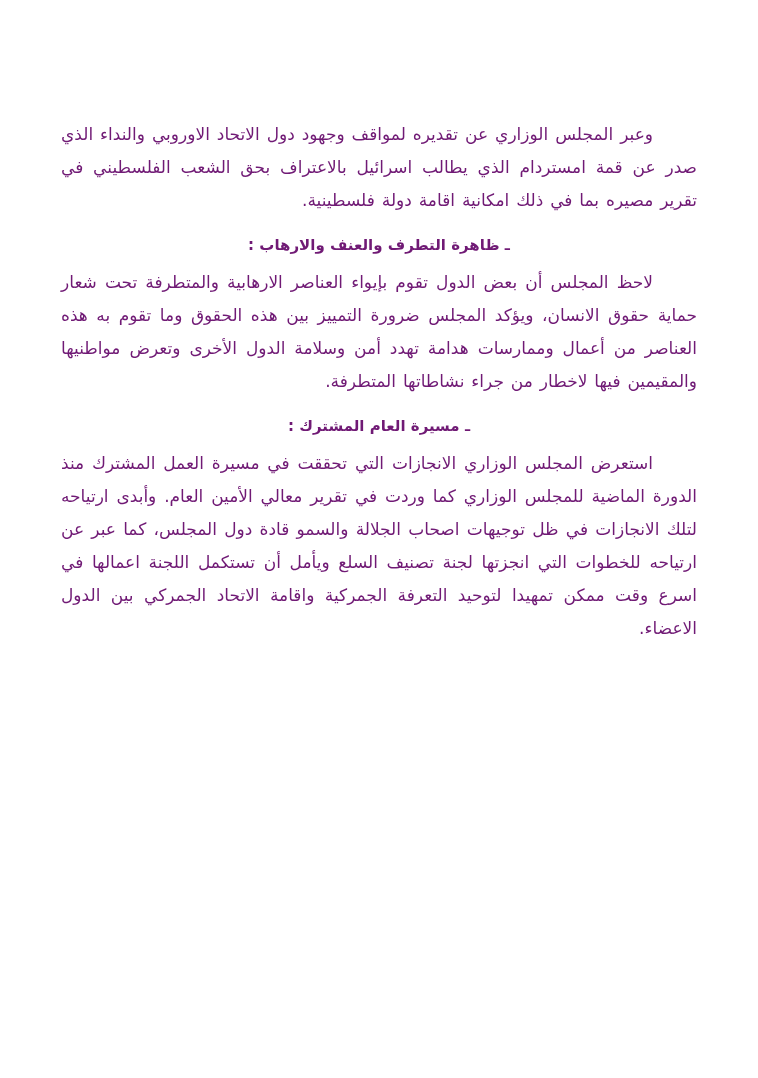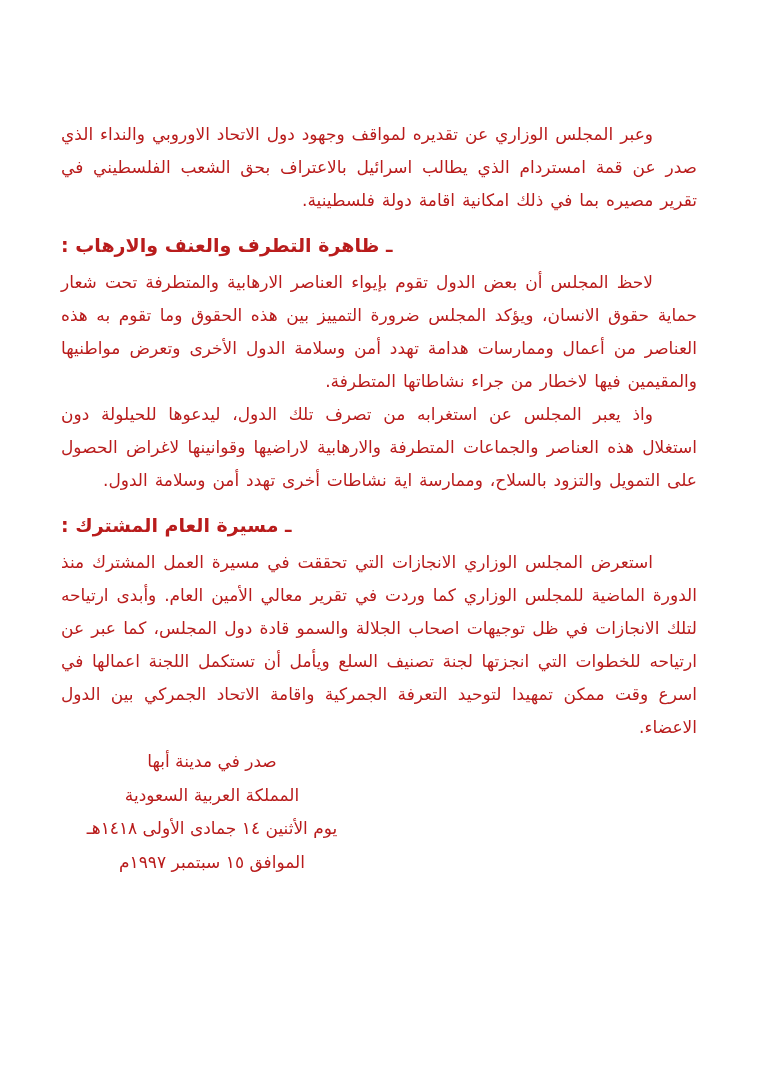--- a/index.html
+++ b/index.html
@@ -7,44 +7,44 @@
     padding: 0;
     background: #ffffff;
   }
   .page {
     position: relative;
     width: 758px;
     height: 940px;
     margin: 0 auto;
     background: #ffffff;
     direction: rtl;
-    color: #b91c1c;
+    color: #701a75;
     font-family: "DejaVu Sans", sans-serif;
     overflow: hidden;
   }
   .content {
     position: absolute;
     top: 118px;
     right: 61px;
     width: 636px;
   }
   .par {
     margin: 0;
     font-size: 17px;
     line-height: 33px;
     text-align: justify;
     text-indent: 44px;
     word-spacing: 1.5px;
   }
   .heading {
     margin: 12px 0 4px 0;
-    font-size: 19px;
+    font-size: 15px;
     font-weight: bold;
     line-height: 33px;
-    text-align: left;
+    text-align: center;
   }
   .signature {
     width: 300px;
     margin: 1px 335px 0 0;
     text-align: center;
     font-size: 17px;
     line-height: 33.5px;
   }
   .signature .sig-line {
     white-space: nowrap;
@@ -61,24 +61,17 @@
   }
 </style>
 </head>
 <body>
 
 <div class="page">
   <main class="content">
     <p class="par">وعبر المجلس الوزاري عن تقديره لمواقف وجهود دول الاتحاد الاوروبي والنداء الذي صدر عن قمة امستردام الذي يطالب اسرائيل بالاعتراف بحق الشعب الفلسطيني في تقرير مصيره بما في ذلك امكانية اقامة دولة فلسطينية.</p>
     <h2 class="heading">ـ ظاهرة التطرف والعنف والارهاب :</h2>
     <p class="par">لاحظ المجلس أن بعض الدول تقوم بإيواء العناصر الارهابية والمتطرفة تحت شعار حماية حقوق الانسان، ويؤكد المجلس ضرورة التمييز بين هذه الحقوق وما تقوم به هذه العناصر من أعمال وممارسات هدامة تهدد أمن وسلامة الدول الأخرى وتعرض مواطنيها والمقيمين فيها لاخطار من جراء نشاطاتها المتطرفة.</p>
-    <p class="par">واذ يعبر المجلس عن استغرابه من تصرف تلك الدول، ليدعوها للحيلولة دون استغلال هذه العناصر والجماعات المتطرفة والارهابية لاراضيها وقوانينها لاغراض الحصول على التمويل والتزود بالسلاح، وممارسة اية نشاطات أخرى تهدد أمن وسلامة الدول.</p>
     <h2 class="heading">ـ مسيرة العام المشترك :</h2>
     <p class="par">استعرض المجلس الوزاري الانجازات التي تحققت في مسيرة العمل المشترك منذ الدورة الماضية للمجلس الوزاري كما وردت في تقرير معالي الأمين العام. وأبدى ارتياحه لتلك الانجازات في ظل توجيهات اصحاب الجلالة والسمو قادة دول المجلس، كما عبر عن ارتياحه للخطوات التي انجزتها لجنة تصنيف السلع ويأمل أن تستكمل اللجنة اعمالها في اسرع وقت ممكن تمهيدا لتوحيد التعرفة الجمركية واقامة الاتحاد الجمركي بين الدول الاعضاء.</p>
-    <div class="signature">
-      <div class="sig-line">صدر في مدينة أبها</div>
-      <div class="sig-line">المملكة العربية السعودية</div>
-      <div class="sig-line">يوم الأثنين ١٤ جمادى الأولى ١٤١٨هـ</div>
-      <div class="sig-line">الموافق ١٥ سبتمبر ١٩٩٧م</div>
-    </div>
   </main>
   <div class="page-number">٥</div>
 </div>
 
 </body></html>

